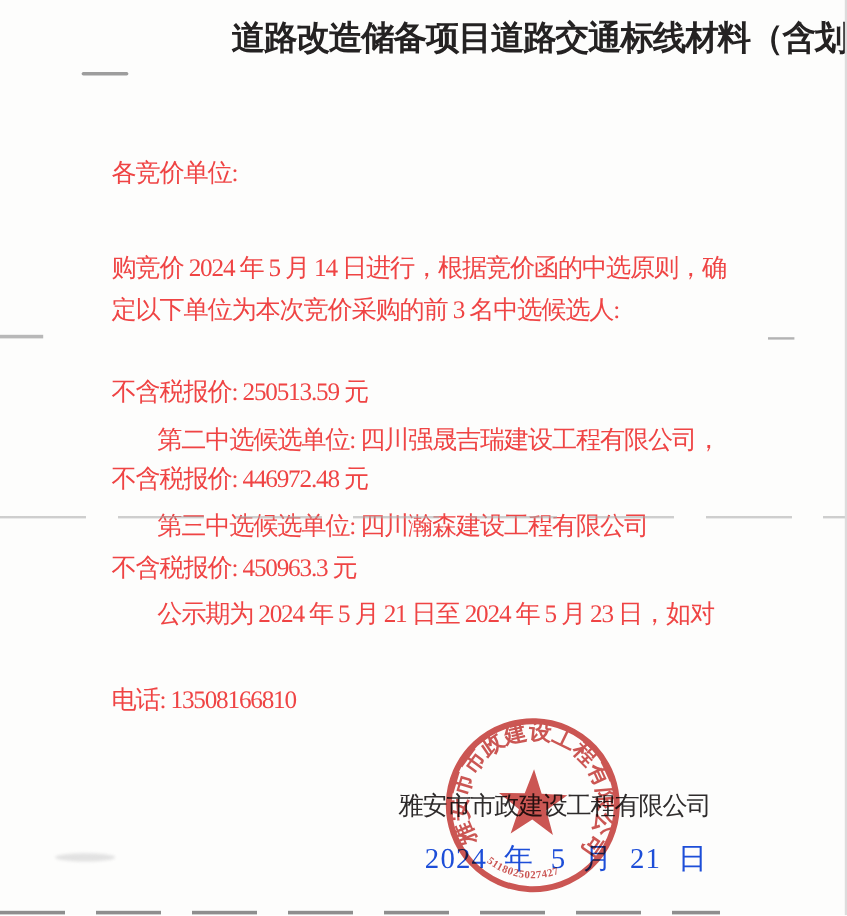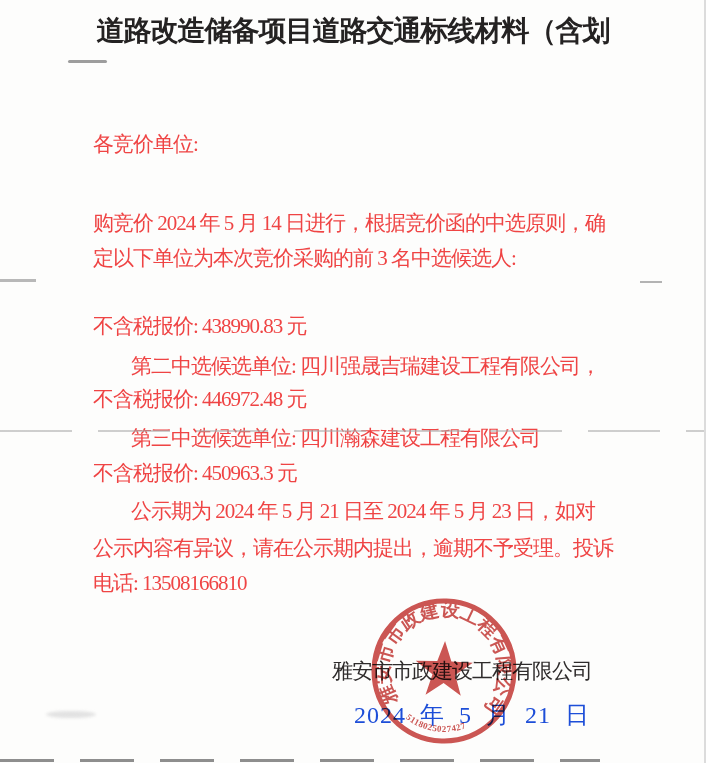--- a/index.html
+++ b/index.html
@@ -14,22 +14,21 @@
     background: #fdfdfc;
     overflow: hidden;
     font-family: "Liberation Serif", "DejaVu Serif", serif;
     color: #2e2b2b;
   }
   .title-block {
     position: absolute;
     top: 14px;
     left: 0;
     width: 706px;
-    text-align: center;
-    font-family: Liberation Mono, monospace;
+    text-align: right;
   }
   .title-line {
     font-size: 28px;
     font-weight: 700;
     letter-spacing: -1px;
     line-height: 38px;
     color: #242222;
     white-space: nowrap;
   }
   .body-line {
@@ -98,27 +97,26 @@
 
 <div class="page">
 
   <div class="title-block">
     <div class="title-line">道路改造储备项目道路交通标线材料（含划</div>
   </div>
 
   <div class="body-line" style="top:130px">各竞价单位:</div>
   <div class="body-line" style="top:209px">购竞价 2024 年 5 月 14 日进行，根据竞价函的中选原则，确</div>
   <div class="body-line" style="top:244px">定以下单位为本次竞价采购的前 3 名中选候选人:</div>
-  <div class="body-line" style="top:312px">不含税报价: 438990.83 元</div>
+  <div class="body-line" style="top:312px">不含税报价: 250513.59 元</div>
   <div class="body-line indent" style="top:352px">第二中选候选单位: 四川强晟吉瑞建设工程有限公司，</div>
   <div class="body-line" style="top:385px">不含税报价: 446972.48 元</div>
   <div class="body-line indent" style="top:424px">第三中选候选单位: 四川瀚森建设工程有限公司</div>
   <div class="body-line" style="top:459px">不含税报价: 450963.3 元</div>
   <div class="body-line indent" style="top:497px">公示期为 2024 年 5 月 21 日至 2024 年 5 月 23 日，如对</div>
-  <div class="body-line" style="top:534px">公示内容有异议，请在公示期内提出，逾期不予受理。投诉</div>
   <div class="body-line" style="top:569px">电话: 13508166810</div>
 
   <div class="sig-company">雅安市市政建设工程有限公司</div>
   <div class="sig-date">2024 年 5 月 21 日</div>
 
   <svg class="seal" viewBox="0 0 152 152">
     <defs>
       <path id="sealTopArc" d="M 30.95 107.55 A 55 55 0 1 1 121.05 107.55" fill="none"></path>
       <path id="sealBottomArc" d="M 36.8 122.7 A 61 61 0 0 0 115.2 122.7" fill="none"></path>
     </defs>

